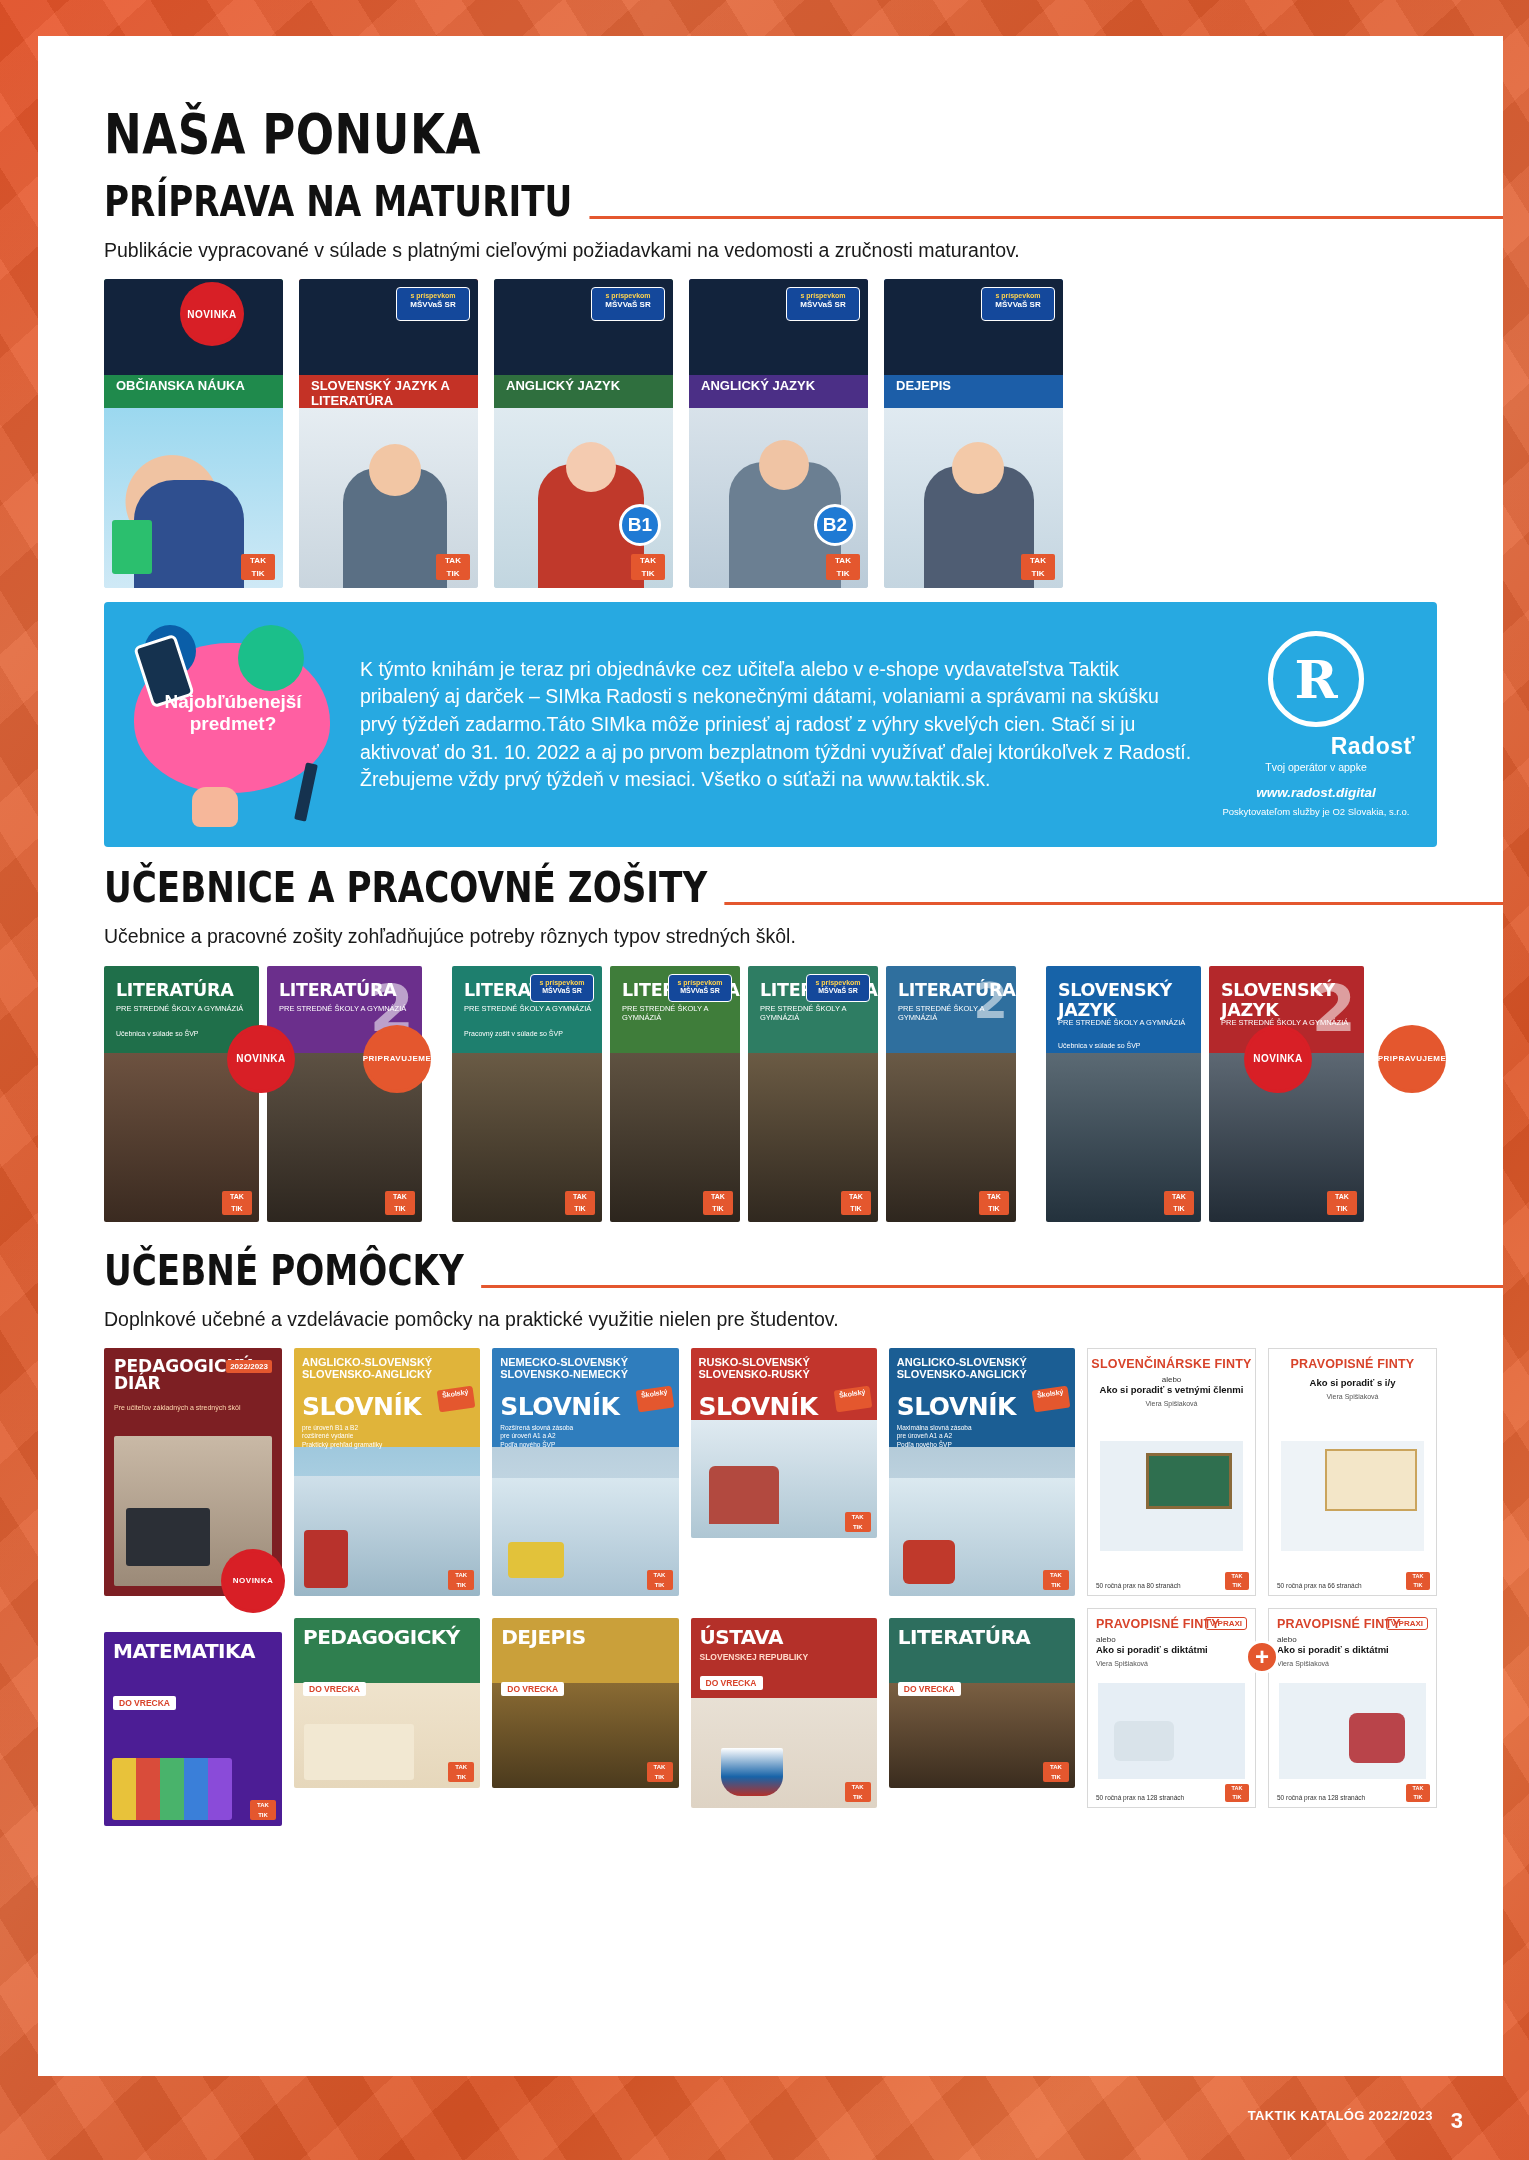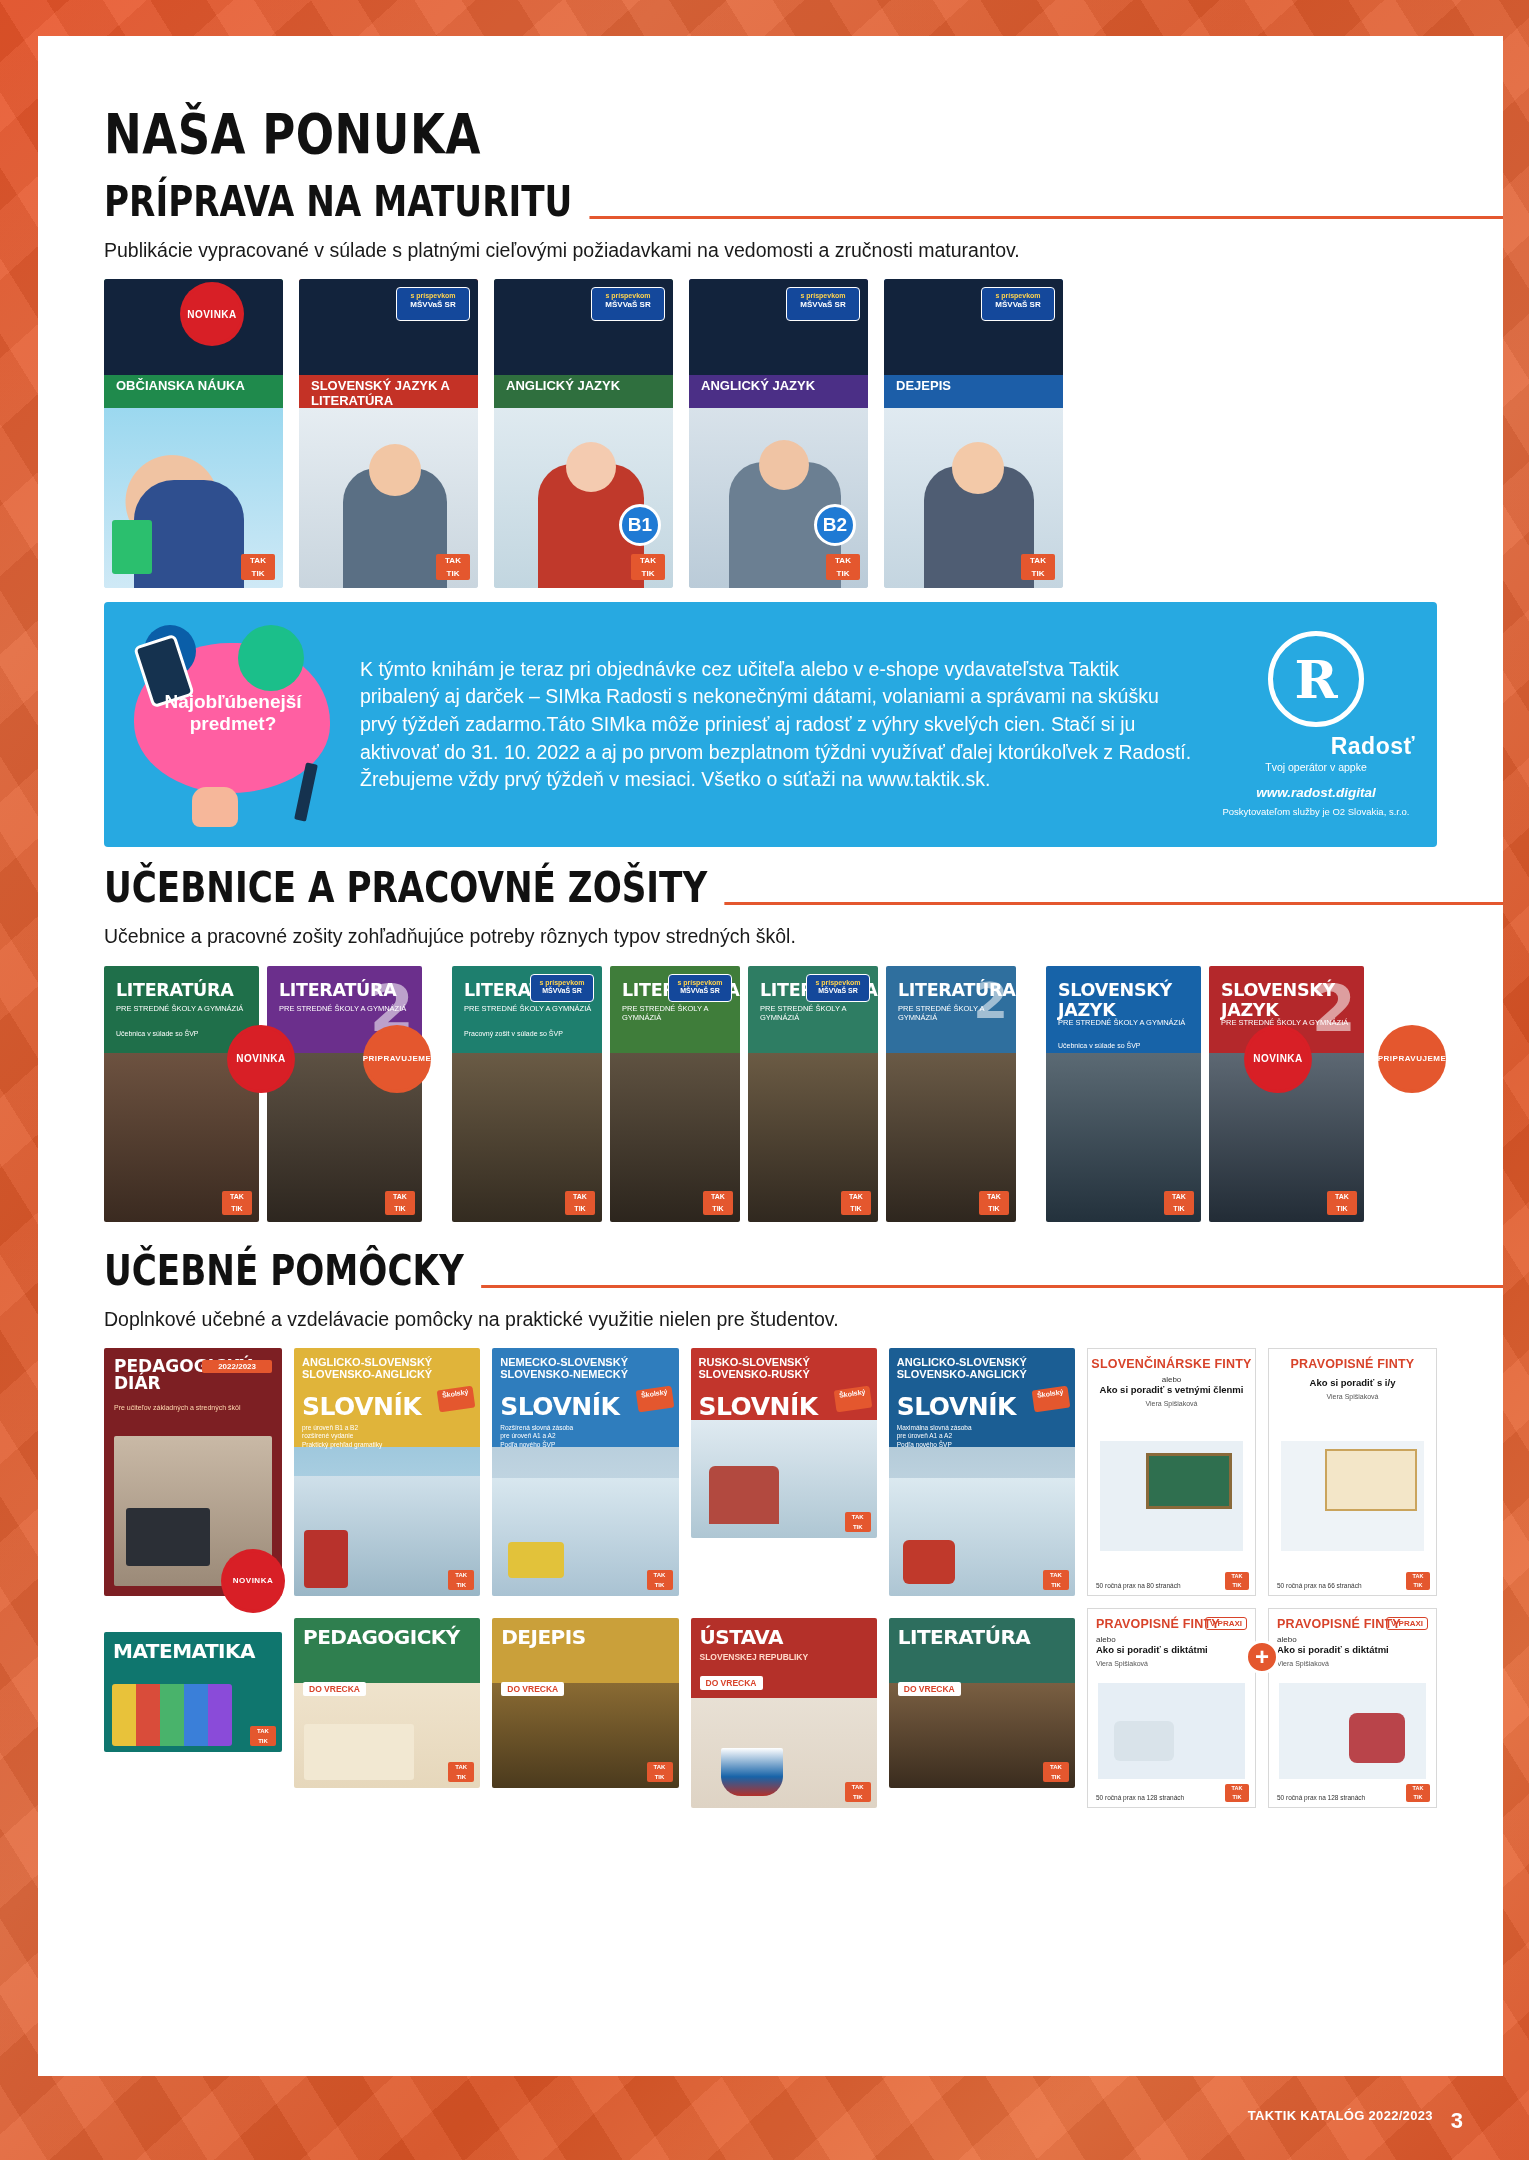--- a/index.html
+++ b/index.html
@@ -430,30 +430,30 @@
         <span class="h2">UČEBNÉ POMÔCKY</span>
       </div>
       <div class="lead">Doplnkové učebné a vzdelávacie pomôcky na praktické využitie nielen pre študentov.</div>
 
       <div style="display:flex; gap:12px; align-items:flex-start;">
 
         <div style="flex:0 0 175px;">
           <div class="cover" style="height:248px;background:#7d1f23;border-radius:2px;position:relative;">
             <div style="position:absolute;top:10px;left:10px;right:10px;color:#fff;font-family:'DejaVu Sans',sans-serif;font-weight:bold;font-size:17px;line-height:1.02;">PEDAGOGICKÝ DIÁR</div>
             <div style="position:absolute;top:56px;left:10px;color:#ffd9b0;font-size:7px;">Pre učiteľov základných a stredných škôl</div>
-            <div style="position:absolute;top:12px;right:10px;background:#e4572e;color:#fff;font-size:8px;font-weight:bold;padding:2px 16px;border-radius:2px;">2022/2023</div>
+            <div style="position:absolute;top:12px;right:10px;background:#e4572e;color:#fff;font-size:8px;font-weight:bold;padding:2px 4px;border-radius:2px;">2022/2023</div>
             <div style="position:absolute;left:10px;right:10px;bottom:10px;height:150px;background:linear-gradient(180deg,#c9b9a6 0%,#9b8a78 100%);border-radius:2px;"></div>
             <div style="position:absolute;left:22px;bottom:30px;width:84px;height:58px;background:#2b2f36;border-radius:3px;"></div>
             <div class="logo" style="position:absolute;right:6px;bottom:6px;width:26px;height:20px;background:#e4572e;color:#fff;font-size:6px;font-weight:bold;text-align:center;line-height:10px;border-radius:2px;">TAK<br>TIK</div>
           </div>
           <div class="seal star" style="position:relative;width:58px;height:58px;margin:-44px 0 0 120px;font-size:8px;">
             <span>NOVINKA</span>
           </div>
 
-          <div class="cover vrecko" style="height:120px;margin-top:22px;background:#0f766e;">
+          <div class="cover vrecko" style="height:194px;margin-top:22px;background:#4c1d95;">
             <div class="vt">MATEMATIKA</div>
             <div class="vs">DO VRECKA</div>
             <div style="position:absolute;left:8px;bottom:6px;width:120px;height:62px;background:linear-gradient(90deg,#e8c23a 0 20%,#d94c3a 20% 40%,#49b36b 40% 60%,#3a7fd9 60% 80%,#8a4bd9 80% 100%);border-radius:3px;"></div>
             <div class="logo">TAK<br>TIK</div>
           </div>
         </div>
 
         <div style="flex:1 1 auto;">
           <div style="display:flex;gap:12px;">
             <div class="cover dict" style="flex:1 1 0;height:248px;background:linear-gradient(180deg,#e0b43a 0%,#e0b43a 40%,#9fc8dd 40%,#cde3ee 100%);">

